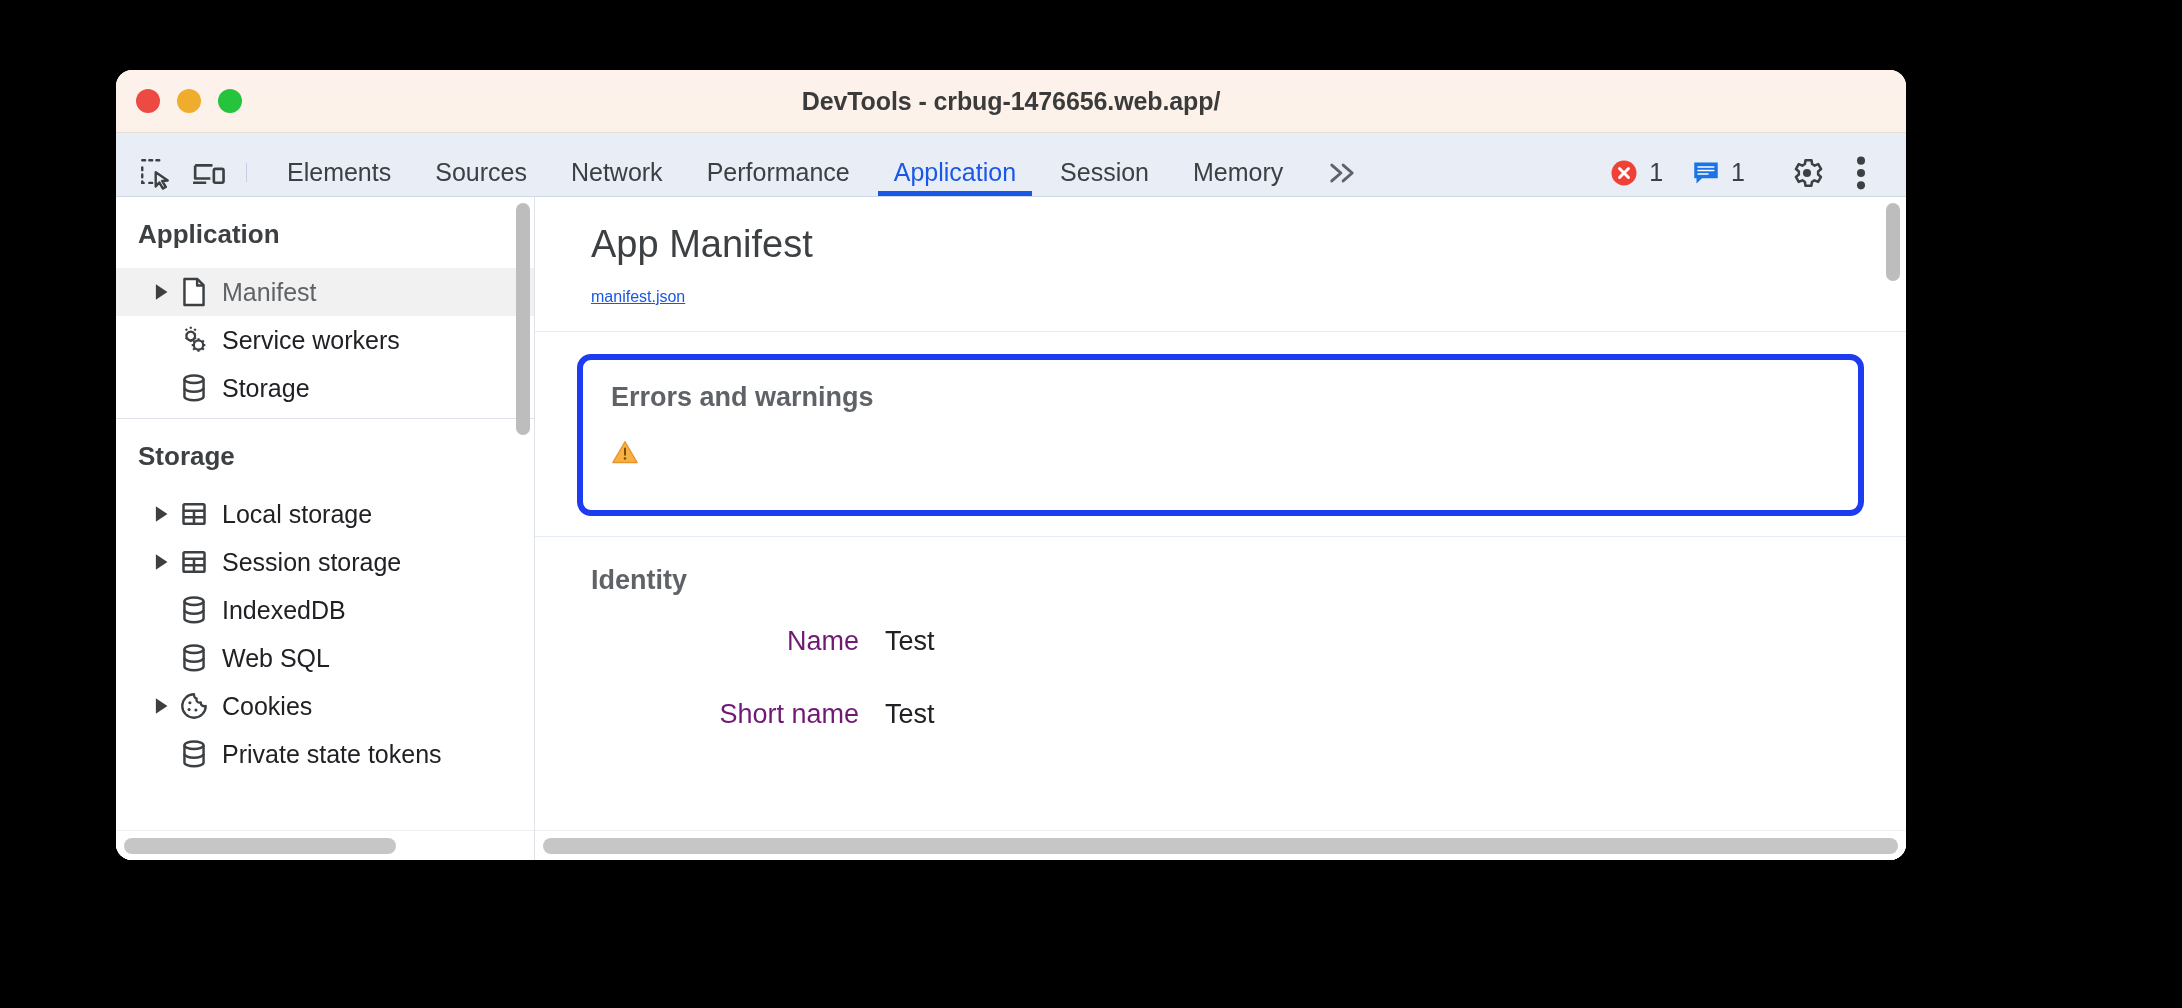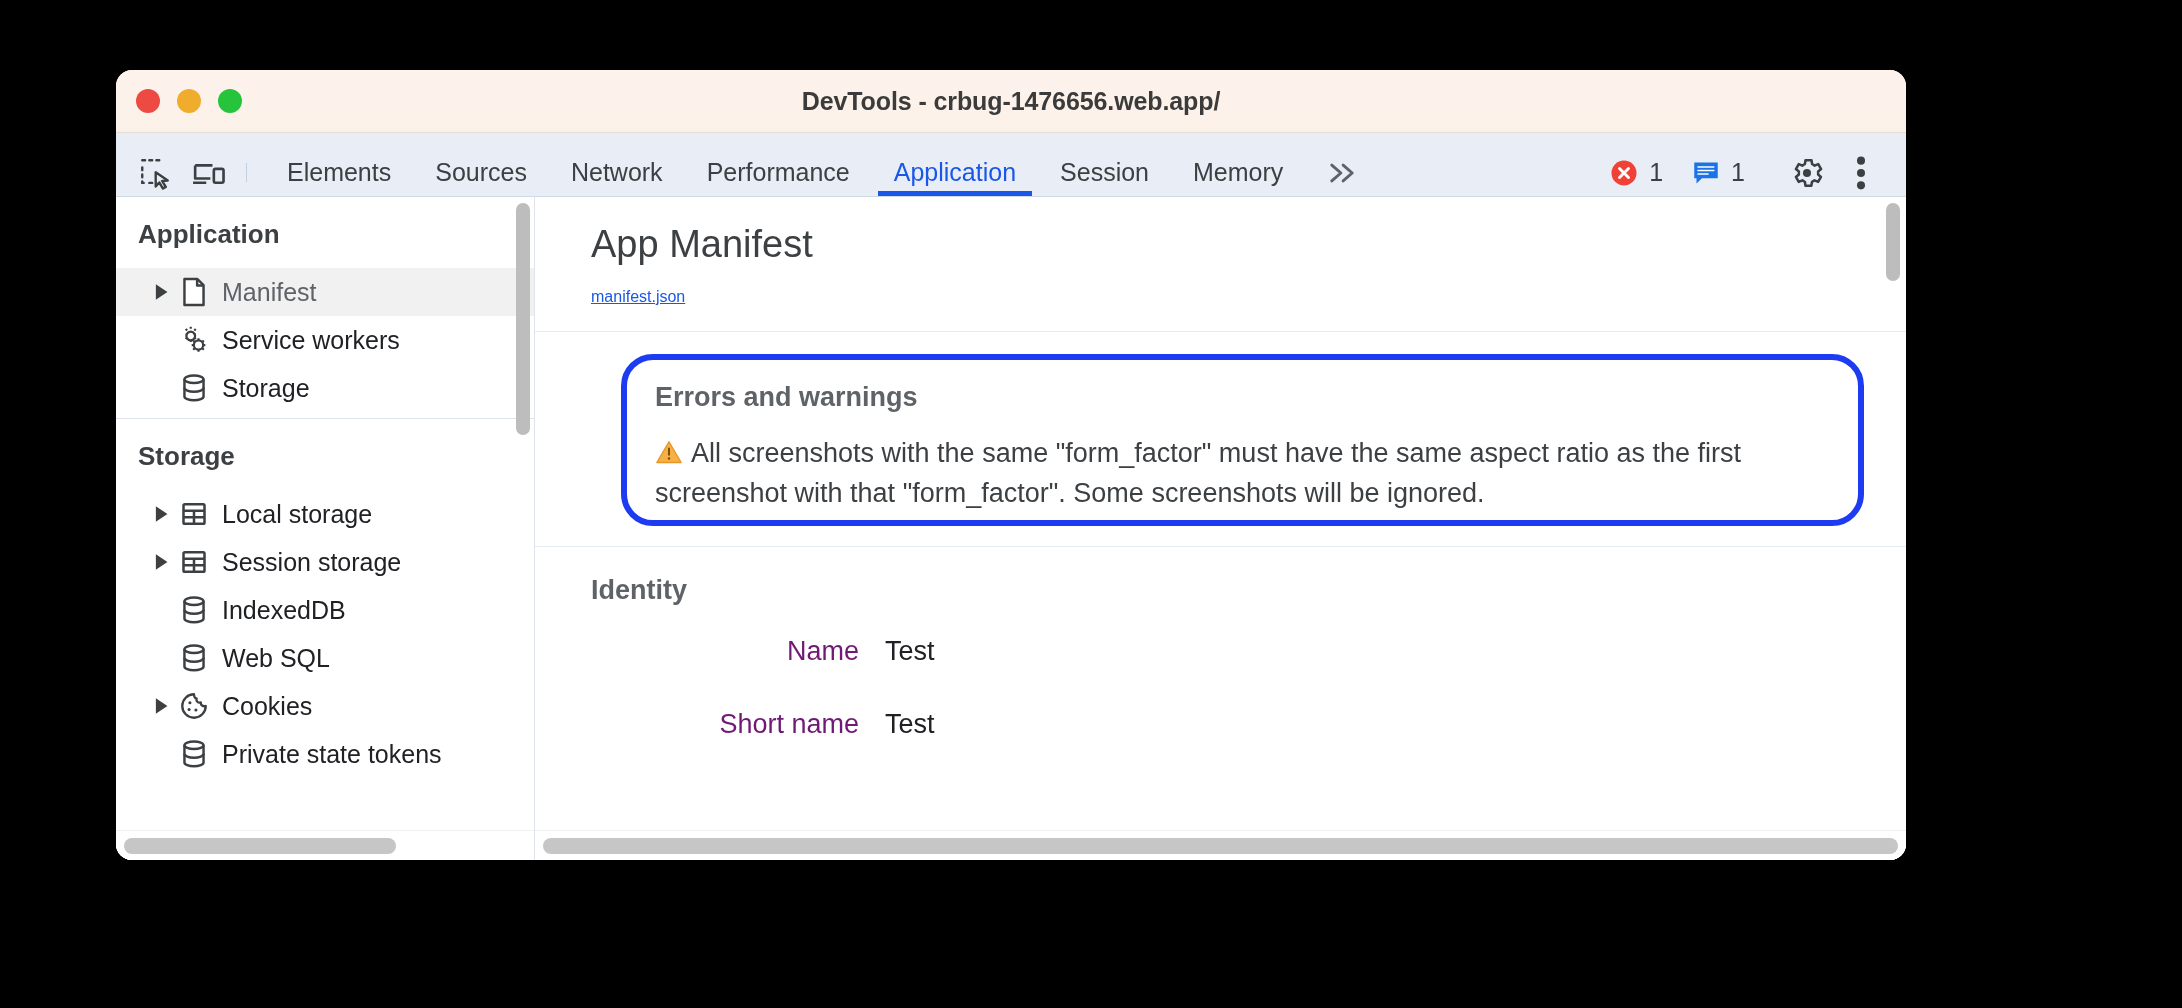--- a/index.html
+++ b/index.html
@@ -260,25 +260,24 @@
     height: 1px;
     background: #e6ecf5;
     margin: 0;
   }
 
   .err-wrap {
     padding: 22px 42px 20px 42px;
   }
   .err-box {
     border: 6px solid #1d3bf0;
-    border-radius: 32px;
-    padding: 22px 28px 8px 28px;
+    border-radius: 14px;
+    padding: 22px 28px 35px 28px;
     background: #ffffff;
     box-sizing: border-box;
-    margin-left: 44px;
   }
   .err-title {
     font-size: 27px;
     font-weight: bold;
     color: #5f6368;
     margin-bottom: 22px;
   }
   .err-msg {
     font-size: 27px;
     color: #3c4043;
@@ -607,21 +606,21 @@
           <div class="err-wrap">
             <div class="err-box">
               <div class="err-title">Errors and warnings</div>
               <div class="err-msg">
                 <span class="warn-glyph">
                   <svg width="28" height="26" viewBox="0 0 24 22">
                     <path d="M12 2.2 L22.4 20 H1.6 Z" fill="#f7b043" stroke="#e8952a" stroke-width="1.2" stroke-linejoin="round"></path>
                     <path d="M12 8 v5.4" stroke="#7a4b06" stroke-width="1.7" stroke-linecap="round"></path>
                     <circle cx="12" cy="16.5" r="1.05" fill="#7a4b06"></circle>
                   </svg>
-                </span><span>All screenshots with the same "form_factor" must have the same aspect ratio as the first screenshot with that "form_factor". Some screenshots will be ignored.</span>
+                </span>
               </div>
             </div>
           </div>
 
           <div class="hr"></div>
 
           <div class="identity">
             <h3>Identity</h3>
             <div class="field-row">
               <div class="field-label">Name</div>

